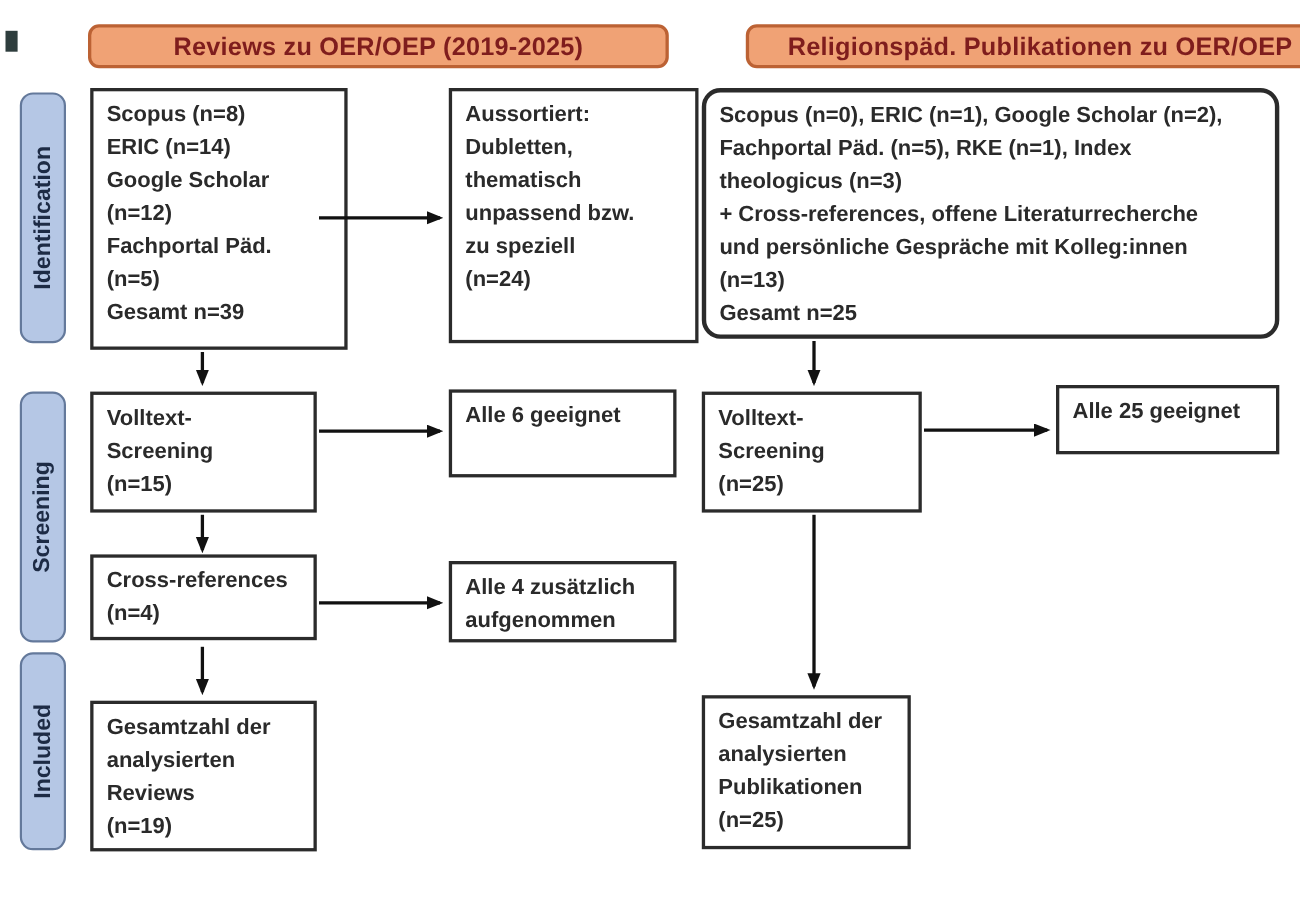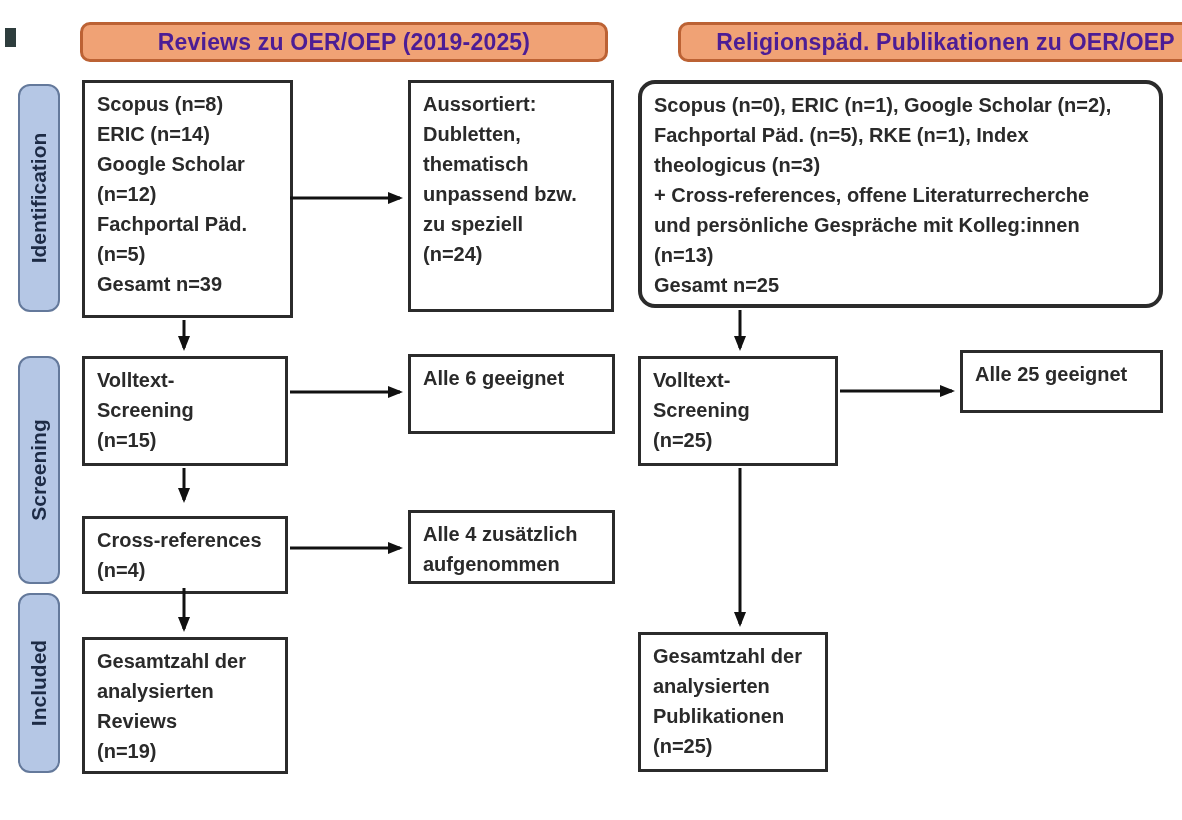--- a/index.html
+++ b/index.html
@@ -8,21 +8,21 @@
     width:1182px;height:820px;
     background:#ffffff;
     font-family:"Liberation Sans", sans-serif;
     overflow:hidden;
   }
   .header{
     position:absolute;
     background:#F0A275;
     border:3px solid #BC6234;
     border-radius:10px;
-    color:#4c1d95;
+    color:#7f1d1d;
     font-size:23px;
     font-weight:bold;
     display:flex;align-items:center;justify-content:center;
     box-sizing:border-box;
     letter-spacing:0.2px;
   }
   .stage{
     position:absolute;
     width:42px;
     background:#B5C7E5;
@@ -75,28 +75,28 @@
   <div class="stage" style="left:18px;top:84px;height:228px;">
     <span class="stage-text">Identification</span>
   </div>
   <div class="stage" style="left:18px;top:356px;height:228px;">
     <span class="stage-text">Screening</span>
   </div>
   <div class="stage" style="left:18px;top:593px;height:180px;">
     <span class="stage-text">Included</span>
   </div>
 
-  <div class="box" style="left:82px;top:80px;width:211px;height:238px;">Scopus (n=8)
+  <div class="box" style="left:82px;top:80px;width:234px;height:238px;">Scopus (n=8)
 ERIC (n=14)
 Google Scholar
 (n=12)
 Fachportal Päd.
 (n=5)
 Gesamt n=39</div>
-  <div class="box" style="left:408px;top:80px;width:206px;height:232px;">Aussortiert:
+  <div class="box" style="left:408px;top:80px;width:227px;height:232px;">Aussortiert:
 Dubletten,
 thematisch
 unpassend bzw.
 zu speziell
 (n=24)</div>
   <div class="box thick" style="left:638px;top:80px;width:525px;height:228px;border-radius:17px;">Scopus (n=0), ERIC (n=1), Google Scholar (n=2),
 Fachportal Päd. (n=5), RKE (n=1), Index
 theologicus (n=3)
 + Cross-references, offene Literaturrecherche
 und persönliche Gespräche mit Kolleg:innen
@@ -105,21 +105,21 @@
 
   <div class="box" style="left:82px;top:356px;width:206px;height:110px;">Volltext-
 Screening
 (n=15)</div>
   <div class="box" style="left:408px;top:354px;width:207px;height:80px;">Alle 6 geeignet</div>
   <div class="box" style="left:638px;top:356px;width:200px;height:110px;">Volltext-
 Screening
 (n=25)</div>
   <div class="box" style="left:960px;top:350px;width:203px;height:63px;">Alle 25 geeignet</div>
 
-  <div class="box" style="left:82px;top:516px;width:206px;height:78px;">Cross-references
+  <div class="box" style="left:82px;top:504px;width:206px;height:78px;">Cross-references
 (n=4)</div>
   <div class="box" style="left:408px;top:510px;width:207px;height:74px;">Alle 4 zusätzlich
 aufgenommen</div>
 
   <div class="box" style="left:82px;top:637px;width:206px;height:137px;">Gesamtzahl der
 analysierten
 Reviews
 (n=19)</div>
   <div class="box" style="left:638px;top:632px;width:190px;height:140px;">Gesamtzahl der
 analysierten

